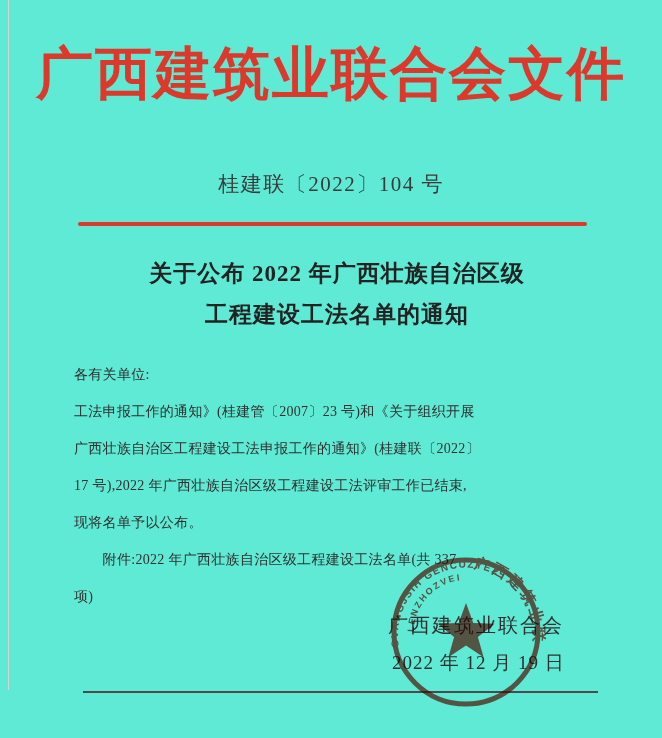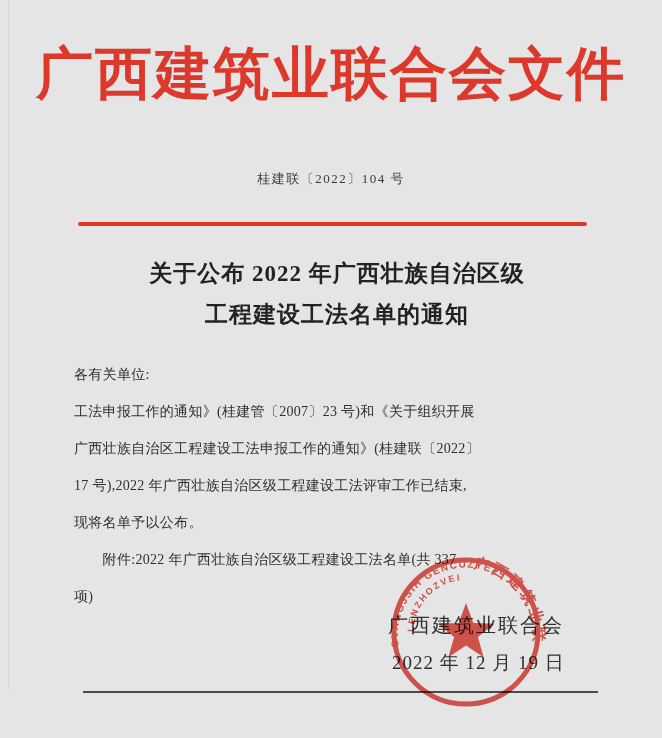--- a/index.html
+++ b/index.html
@@ -5,41 +5,41 @@
   :root{
     --red:#dc392c;
     --seal-red:#e0443a;
     --ink:#2f2f2f;
     --rule:#4b4b4b;
   }
   html,body{margin:0;padding:0;background:#ffffff;}
   .page{
     position:relative;
     width:662px;height:738px;
-    background:#e5e5e5;
+    background:#5eead4;
     overflow:hidden;
     font-family:"Liberation Serif","DejaVu Serif",serif;
     color:var(--ink);
   }
   .scan-edge-left{
     position:absolute;left:8px;top:0;width:1px;height:690px;
     background:#d6d6d6;
   }
   .org-title{
     position:absolute;top:36px;left:0;right:0;
     text-align:center;
     font-size:57px;font-weight:bold;
     letter-spacing:2px;
     color:var(--red);
     white-space:nowrap;
   }
   .doc-number{
     position:absolute;top:170px;left:0;right:0;
     text-align:center;
-    font-size:13px;
+    font-size:21px;
     letter-spacing:1.5px;
     color:#3a3a3a;
   }
   .red-rule{
     position:absolute;top:222px;left:78px;width:509px;height:4px;
     background:var(--red);
     border-radius:2px;
   }
   .doc-title{
     position:absolute;top:253px;left:12px;right:0;

